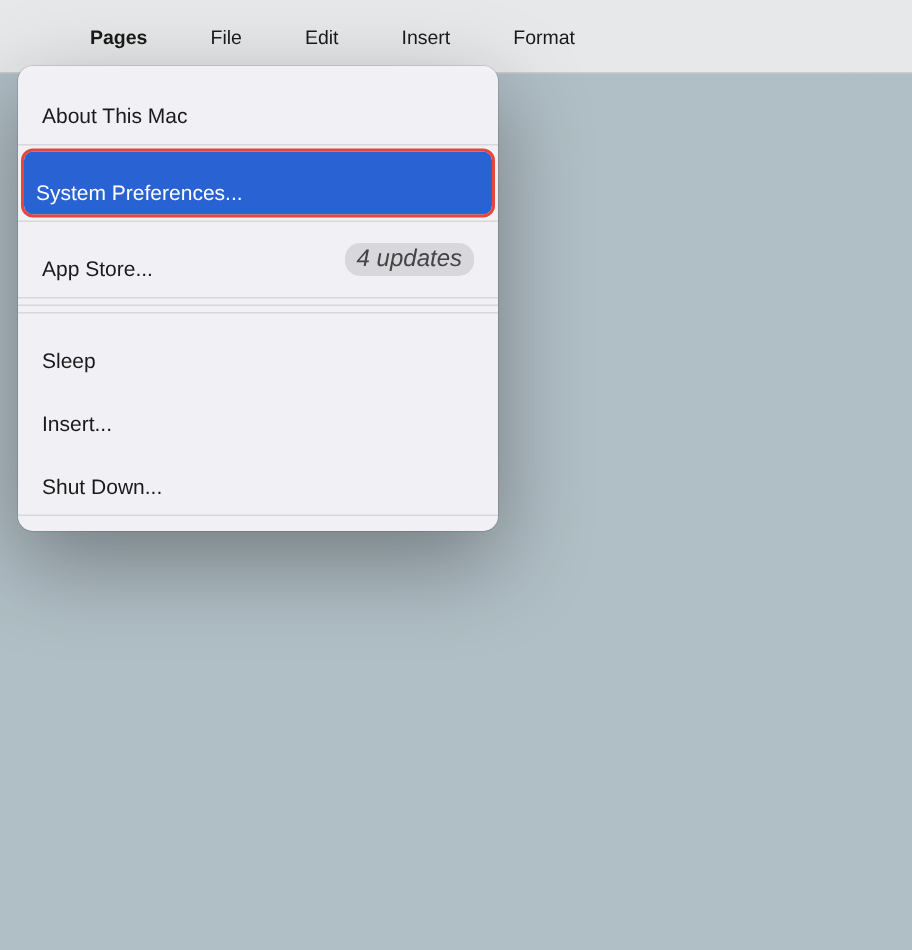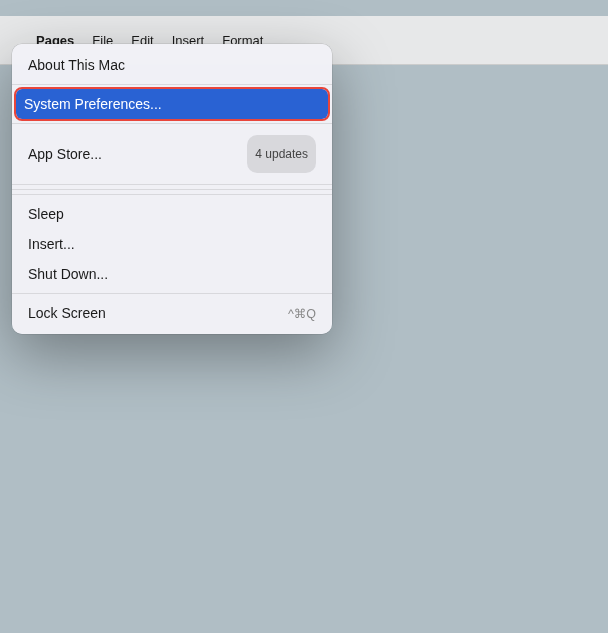--- a/index.html
+++ b/index.html
@@ -15,25 +15,24 @@
 
     
     .menubar {
       width: 100%;
       height: 49px;
       background: rgba(236, 236, 236, 0.92);
       backdrop-filter: blur(20px);
       display: flex;
       align-items: center;
       padding: 0 10px;
-      gap: 2px;
+      gap: 26px;
       position: relative;
       z-index: 100;
       border-bottom: 1px solid rgba(0,0,0,0.12);
-      margin-top: 16px;
     }
 
     .menubar-item {
       font-size: 13px;
       color: #1a1a1a;
       cursor: default;
       padding: 4px 8px;
       border-radius: 4px;
       white-space: nowrap;
       display: flex;
@@ -87,38 +86,40 @@
       font-size: 12.5px;
       color: #888;
       display: flex;
       align-items: center;
       gap: 1px;
     }
 
     .menu-item .badge {
       background: rgba(0,0,0,0.1);
       border-radius: 10px;
-      padding: 12px 8px;
-      font-size: 12px;
+      padding: 2px 8px;
+      font-size: 16px;
       color: #444;
+      font-style: italic;
     }
 
     .menu-item .chevron {
       font-size: 13px;
       color: #666;
     }
 
     .menu-separator {
       height: 1px;
       background: rgba(0,0,0,0.1);
       margin: 4px 0;
     }
 
     .menu-item-label {
       flex: 1;
+      margin-top: 12px;
     }
   </style>
 </head>
 <body>
 
 <div class="menubar">
   <div class="menubar-item apple"></div>
   <div class="menubar-item bold">Pages</div>
   <div class="menubar-item">File</div>
   <div class="menubar-item">Edit</div>
@@ -160,19 +161,15 @@
   <div class="menu-item">
     <span class="menu-item-label">Insert...</span>
   </div>
 
   <div class="menu-item">
     <span class="menu-item-label">Shut Down...</span>
   </div>
 
   <div class="menu-separator"></div>
 
-  <div class="menu-item">
-    <span class="menu-item-label">Lock Screen</span>
-    <span class="shortcut">^⌘Q</span>
-  </div>
 
 
 </div>
 
 </body></html>

